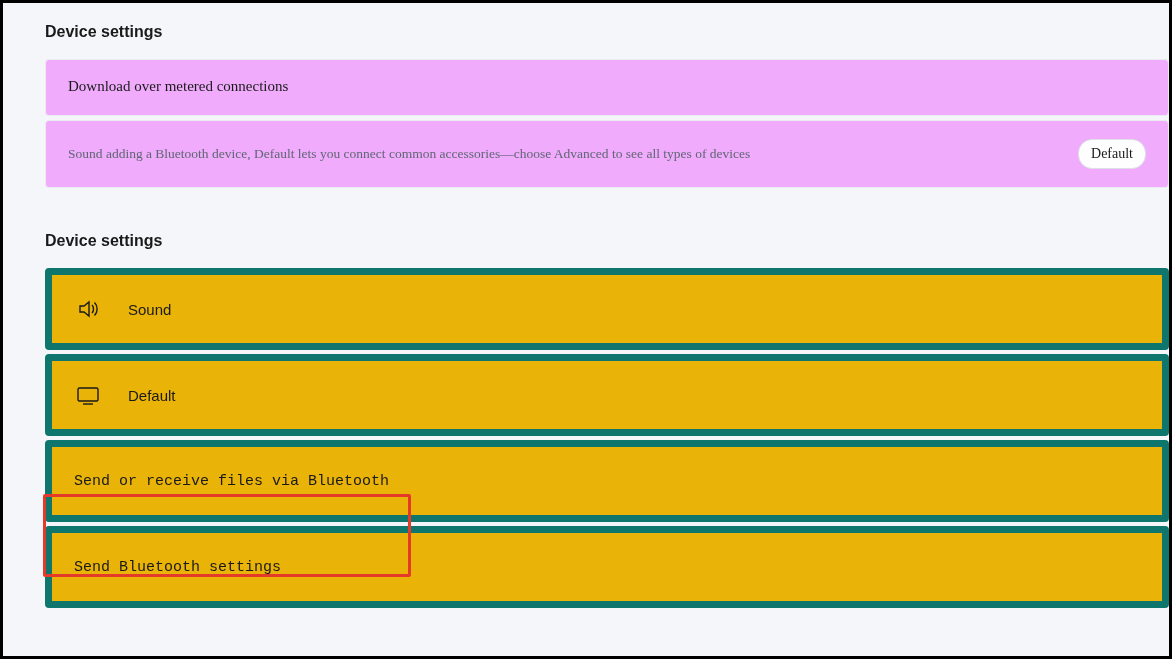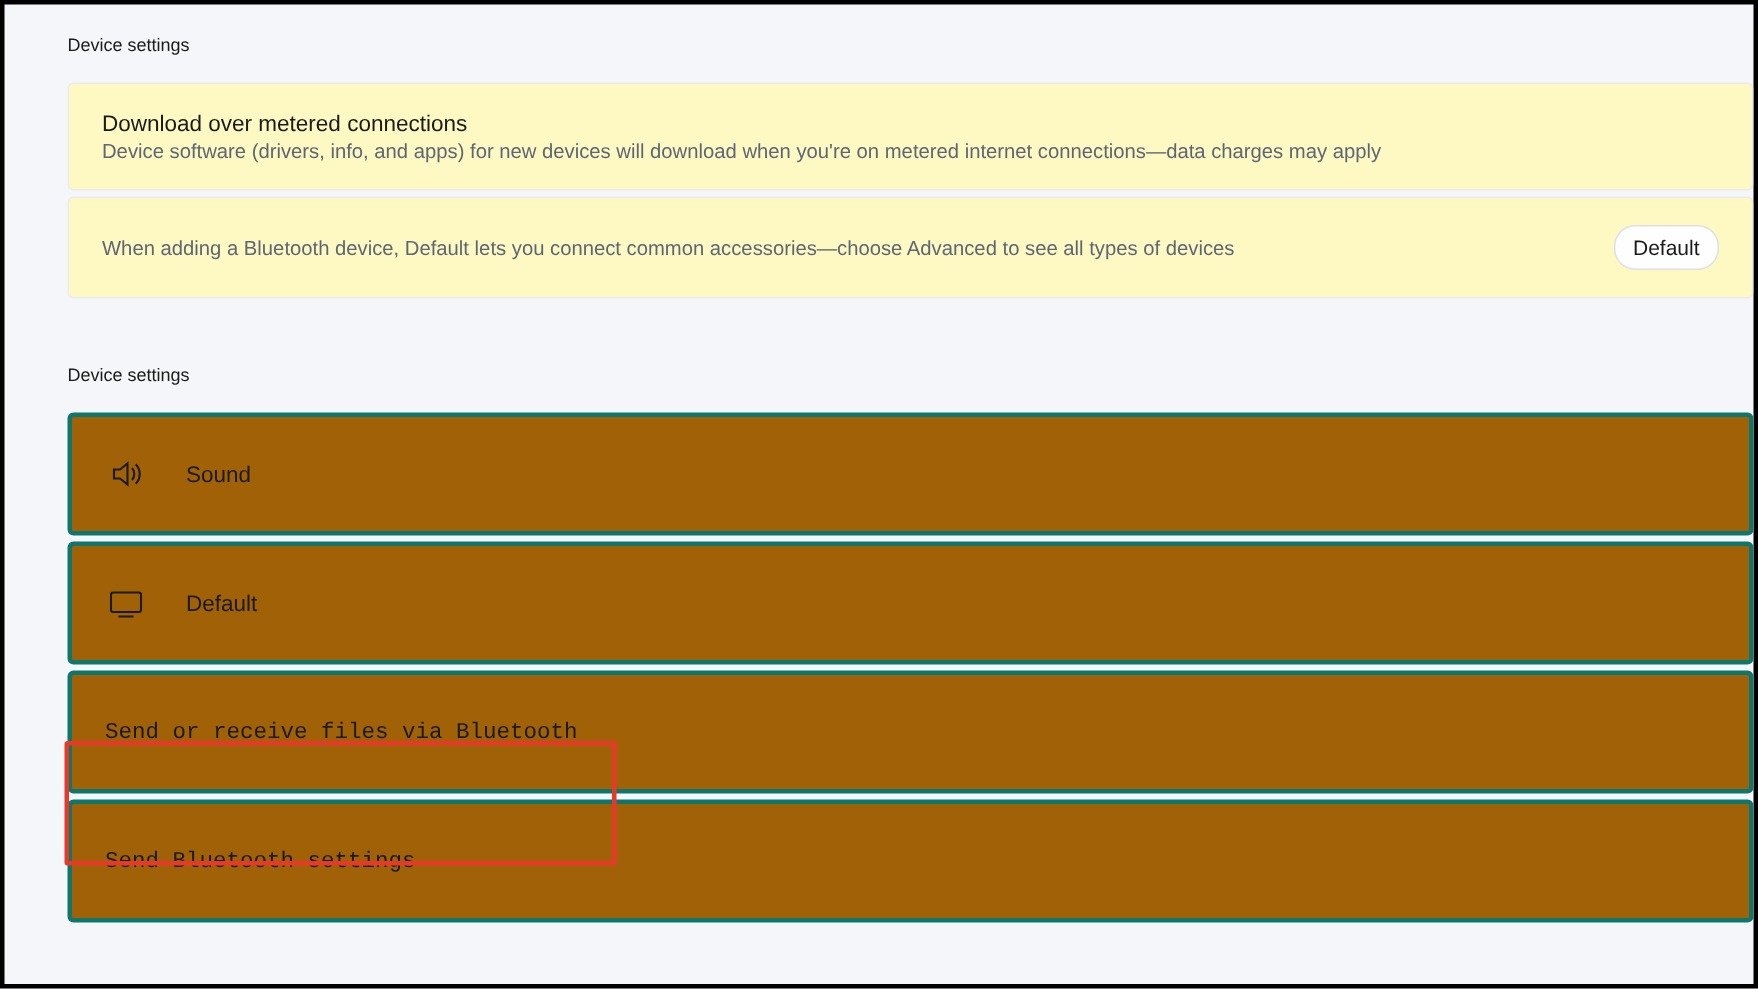--- a/index.html
+++ b/index.html
@@ -13,35 +13,36 @@
     width: 1172px;
     height: 659px;
     overflow: hidden;
     position: relative;
     border: 3px solid #000;
   }
   .content {
     padding: 20px 0 0 42px;
   }
   .section-heading {
-    font-size: 12px;
-    font-weight: 400;
+    font-size: 16px;
+    font-weight: 700;
     color: #1a1a1a;
     margin-bottom: 18px;
   }
   .card {
-    background: #fef9c3;
+    background: #f0abfc;
     border: 1px solid #e9ebef;
     border-radius: 4px;
     padding: 18px 22px;
     margin-bottom: 4px;
     display: flex;
     align-items: center;
     justify-content: space-between;
     min-height: 56px;
+    font-family: Liberation Serif, serif;
   }
   .card-text {
     display: flex;
     flex-direction: column;
   }
   .card-title {
     font-size: 15px;
     color: #1a1a1a;
     font-weight: 400;
     margin-bottom: 2px;
@@ -62,22 +63,22 @@
     padding: 6px 12px;
     font-size: 14px;
     color: #1a1a1a;
     font-family: inherit;
     cursor: pointer;
   }
   .section-gap {
     height: 40px;
   }
   .link-card {
-    background: #a16207;
-    border: 3px solid #0f766e;
+    background: #eab308;
+    border: 7px solid #0f766e;
     border-radius: 4px;
     padding: 0 22px;
     margin-bottom: 4px;
     display: flex;
     align-items: center;
     min-height: 82px;
     cursor: pointer;
     text-align: center;
   }
   .link-card .icon {
@@ -114,27 +115,26 @@
 </head>
 <body>
 
 <div class="content">
 
   <div class="section-heading">Device settings</div>
 
   <div class="card">
     <div class="card-text">
       <div class="card-title">Download over metered connections</div>
-      <div class="card-desc">Device software (drivers, info, and apps) for new devices will download when you're on metered internet connections—data charges may apply</div>
     </div>
   </div>
 
   <div class="card">
     <div class="card-text">
-      <div class="card-desc">When adding a Bluetooth device, Default lets you connect common accessories—choose Advanced to see all types of devices</div>
+      <div class="card-desc">Sound adding a Bluetooth device, Default lets you connect common accessories—choose Advanced to see all types of devices</div>
     </div>
     <div class="card-right">
       <button class="select-btn">Default</button>
     </div>
   </div>
 
   <div class="section-gap"></div>
 
   <div class="section-heading">Device settings</div>
 

